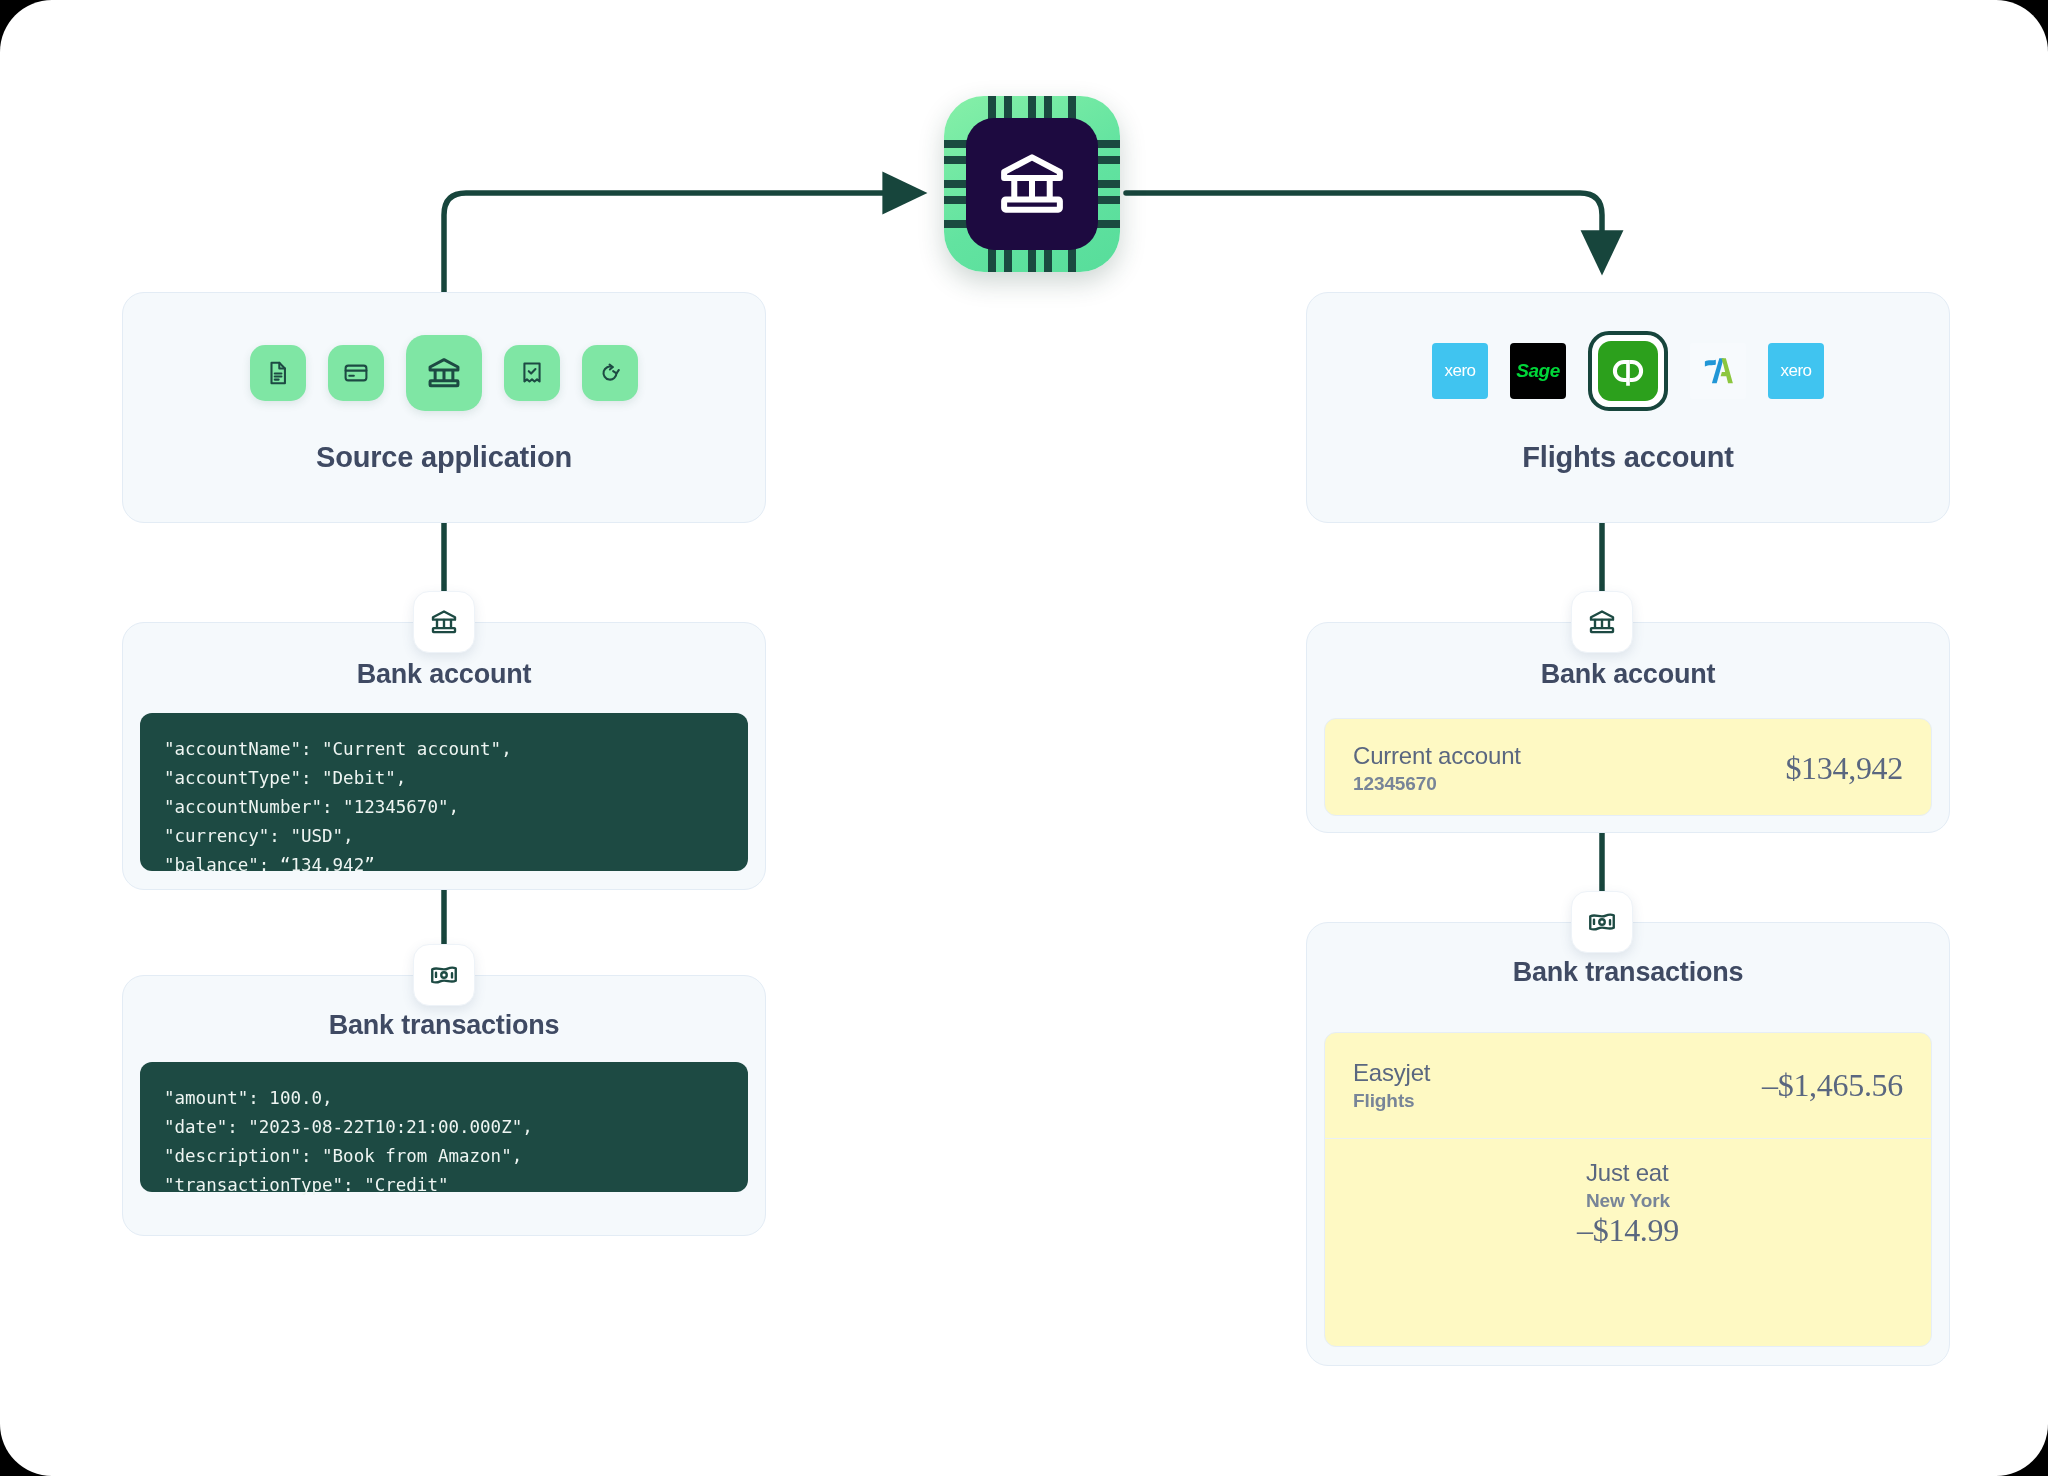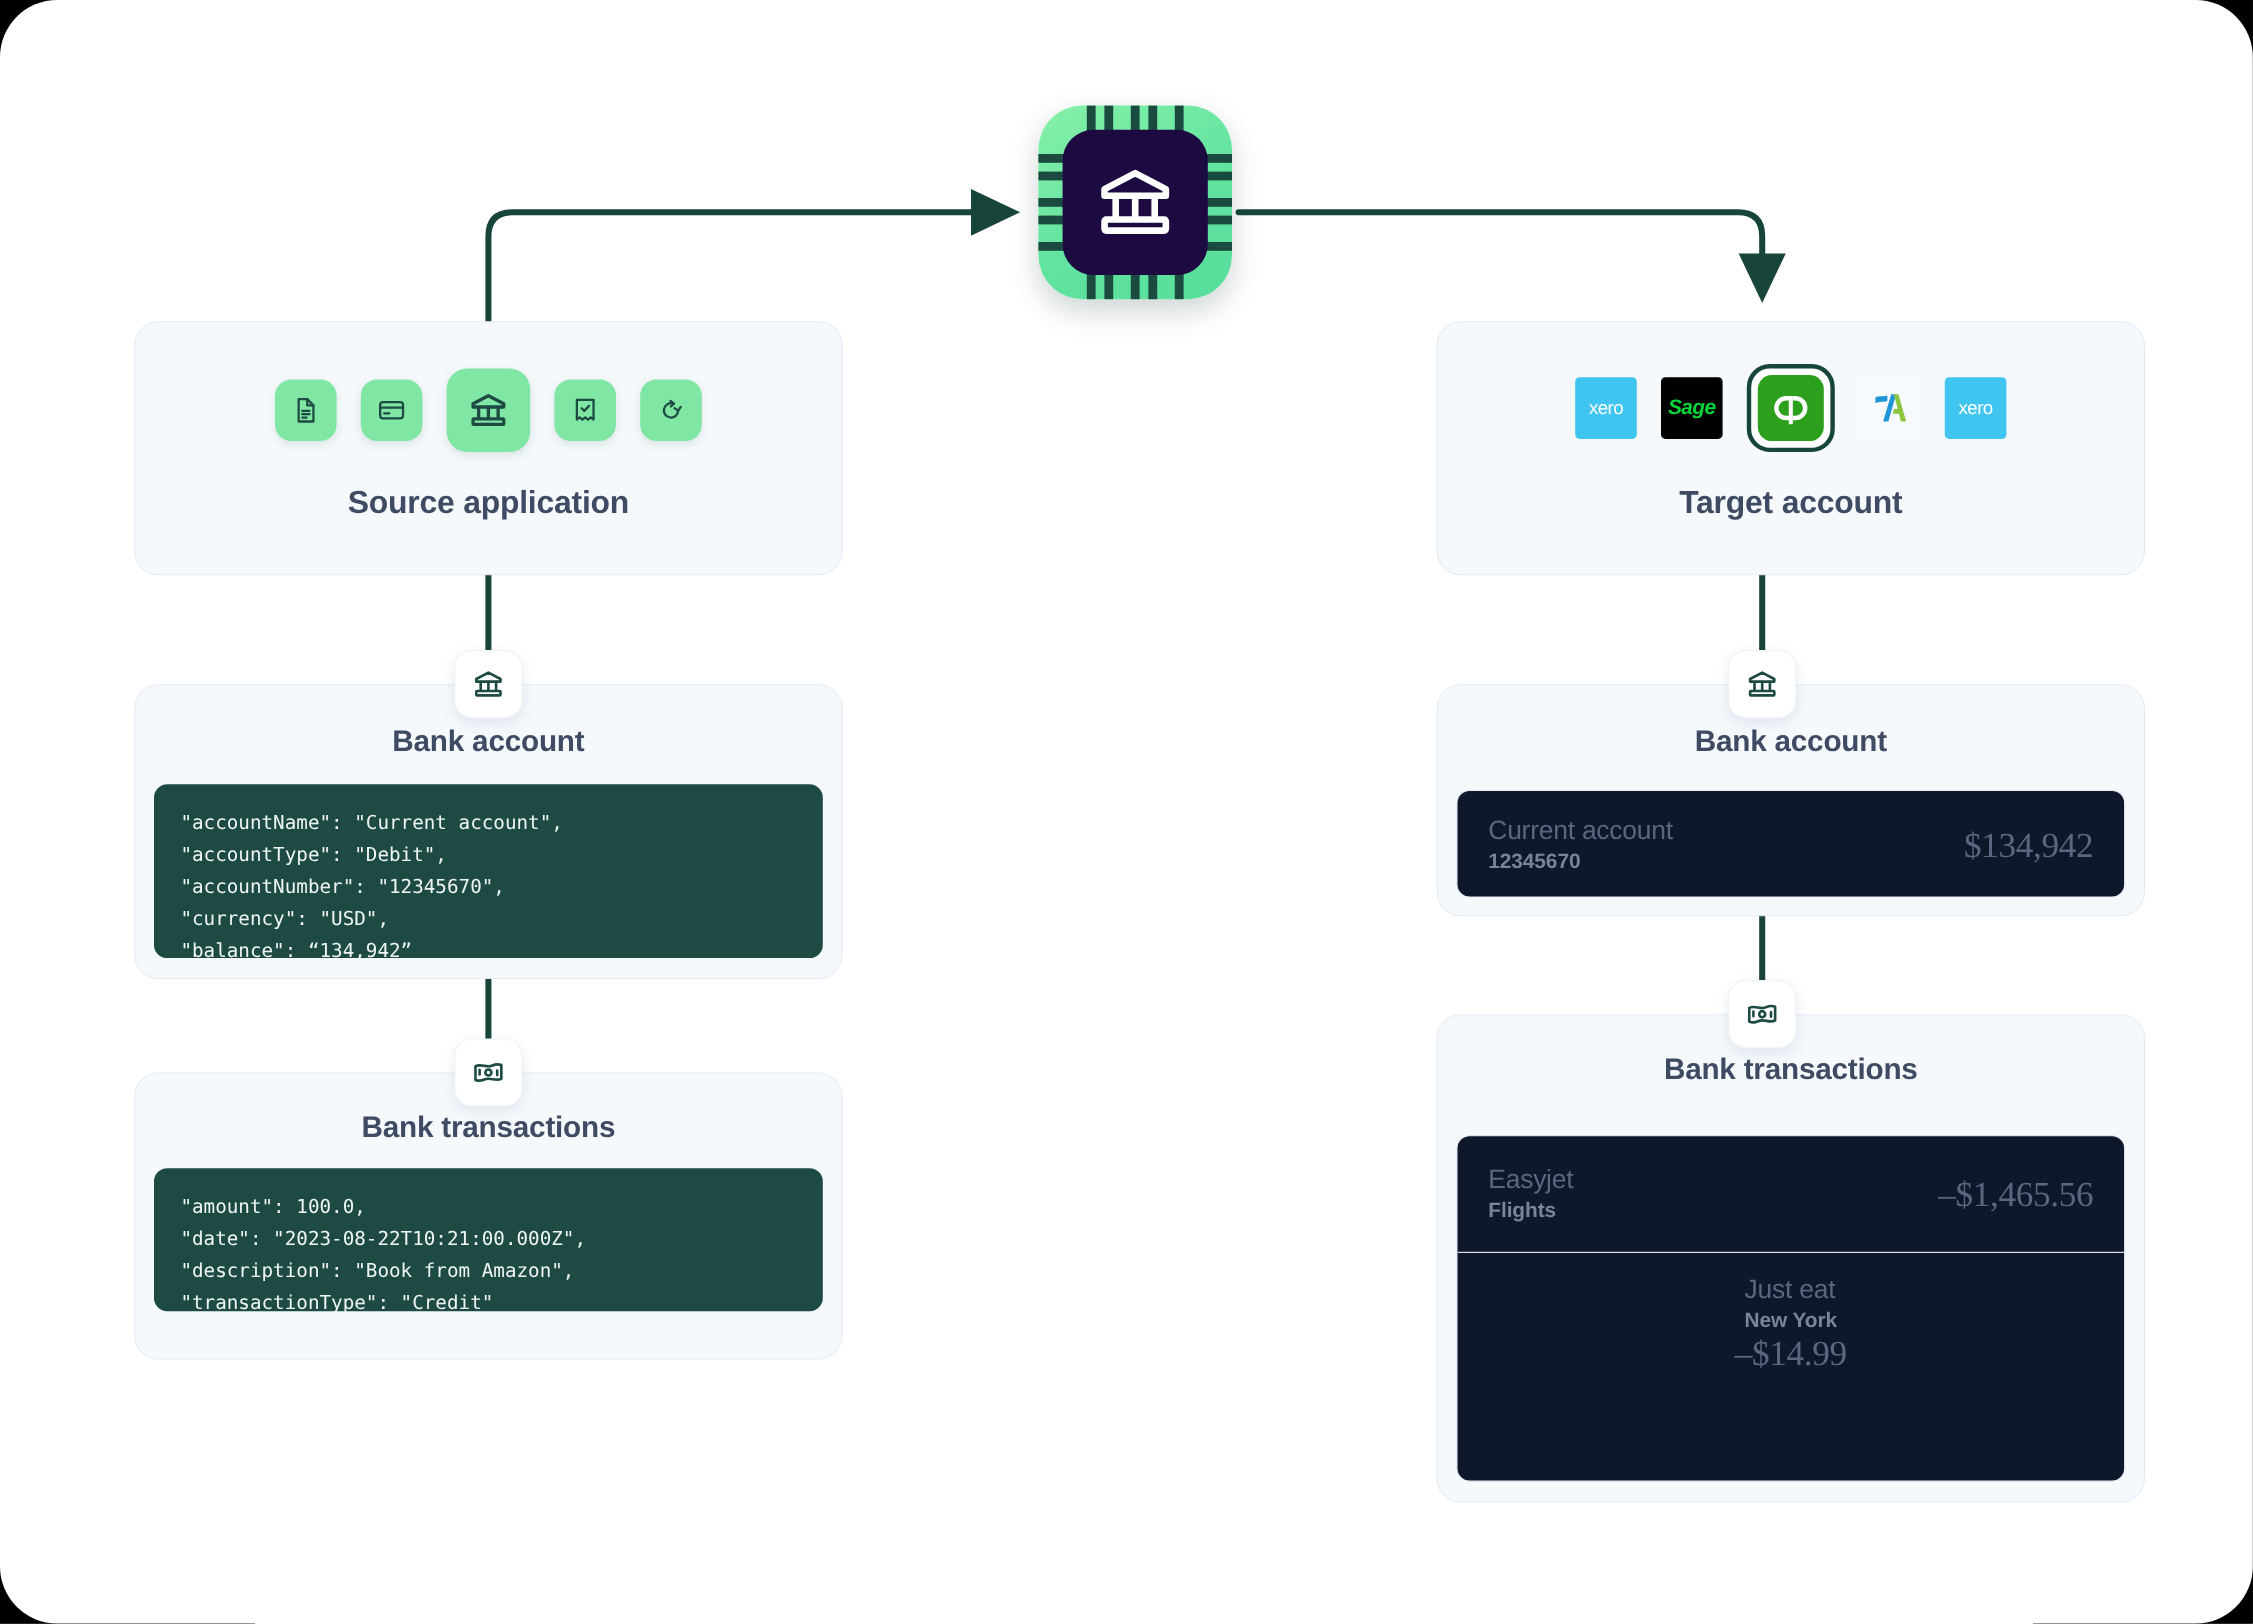--- a/index.html
+++ b/index.html
@@ -102,21 +102,21 @@
     background:#1d4a43;border-radius:12px;
     padding:22px 24px;
     box-sizing:border-box;
     font-family:"DejaVu Sans Mono","Liberation Mono",monospace;
     font-size:17.5px;line-height:29px;color:#eef5f2;
     white-space:pre;
   }
 
   
   .listcard{
-    position:absolute;background:#0f172a;border:1.5px solid #e6eef7;
+    position:absolute;background:#fef9c3;border:1.5px solid #e6eef7;
     border-radius:12px;box-sizing:border-box;overflow:hidden;
   }
   .row{
     display:flex;align-items:center;justify-content:space-between;
     padding:20px 28px;box-sizing:border-box;
   }
   .row + .row{border-top:1.5px solid #eaf0f7;}
   .row-main{display:flex;flex-direction:column;gap:3px;}
   .row-title{font-size:24px;color:#5a6780;font-weight:400;letter-spacing:-.2px;}
   .row-sub{font-size:19px;color:#788598;font-weight:700;letter-spacing:-.1px;}
@@ -301,21 +301,21 @@
           <path d="M28 9.5 L33 9.5 L41 38 L35.5 38 L33.5 30 L27 30 L28.4 25 L32.2 25
                    L30.2 17 Z" fill="#8cc63e"></path>
         </svg>
       </div>
 
       <div class="logo xero">
         <span class="xero-txt">xero</span>
       </div>
     </div>
 
-    <div class="panel-title" style="position:absolute;left:0;right:0;top:148px;font-size:29px;">Target account</div>
+    <div class="panel-title" style="position:absolute;left:0;right:0;top:148px;font-size:29px;">Flights account</div>
   </div>
 
   <div class="badge" style="left:1571px;top:591px;">
     <svg width="30" height="30" viewBox="0 0 24 24" fill="none" stroke="#1d4a43" stroke-width="1.9" stroke-linecap="round" stroke-linejoin="round">
       <path d="M3.2 8.2 L12 3.6 L20.8 8.2 L20.8 10.1 L3.2 10.1 Z"></path>
       <path d="M6.4 10.4 L6.4 16.6 M12 10.4 L12 16.6 M17.6 10.4 L17.6 16.6"></path>
       <rect x="3.2" y="16.9" width="17.6" height="3.2" rx="0.5"></rect>
     </svg>
   </div>
 

